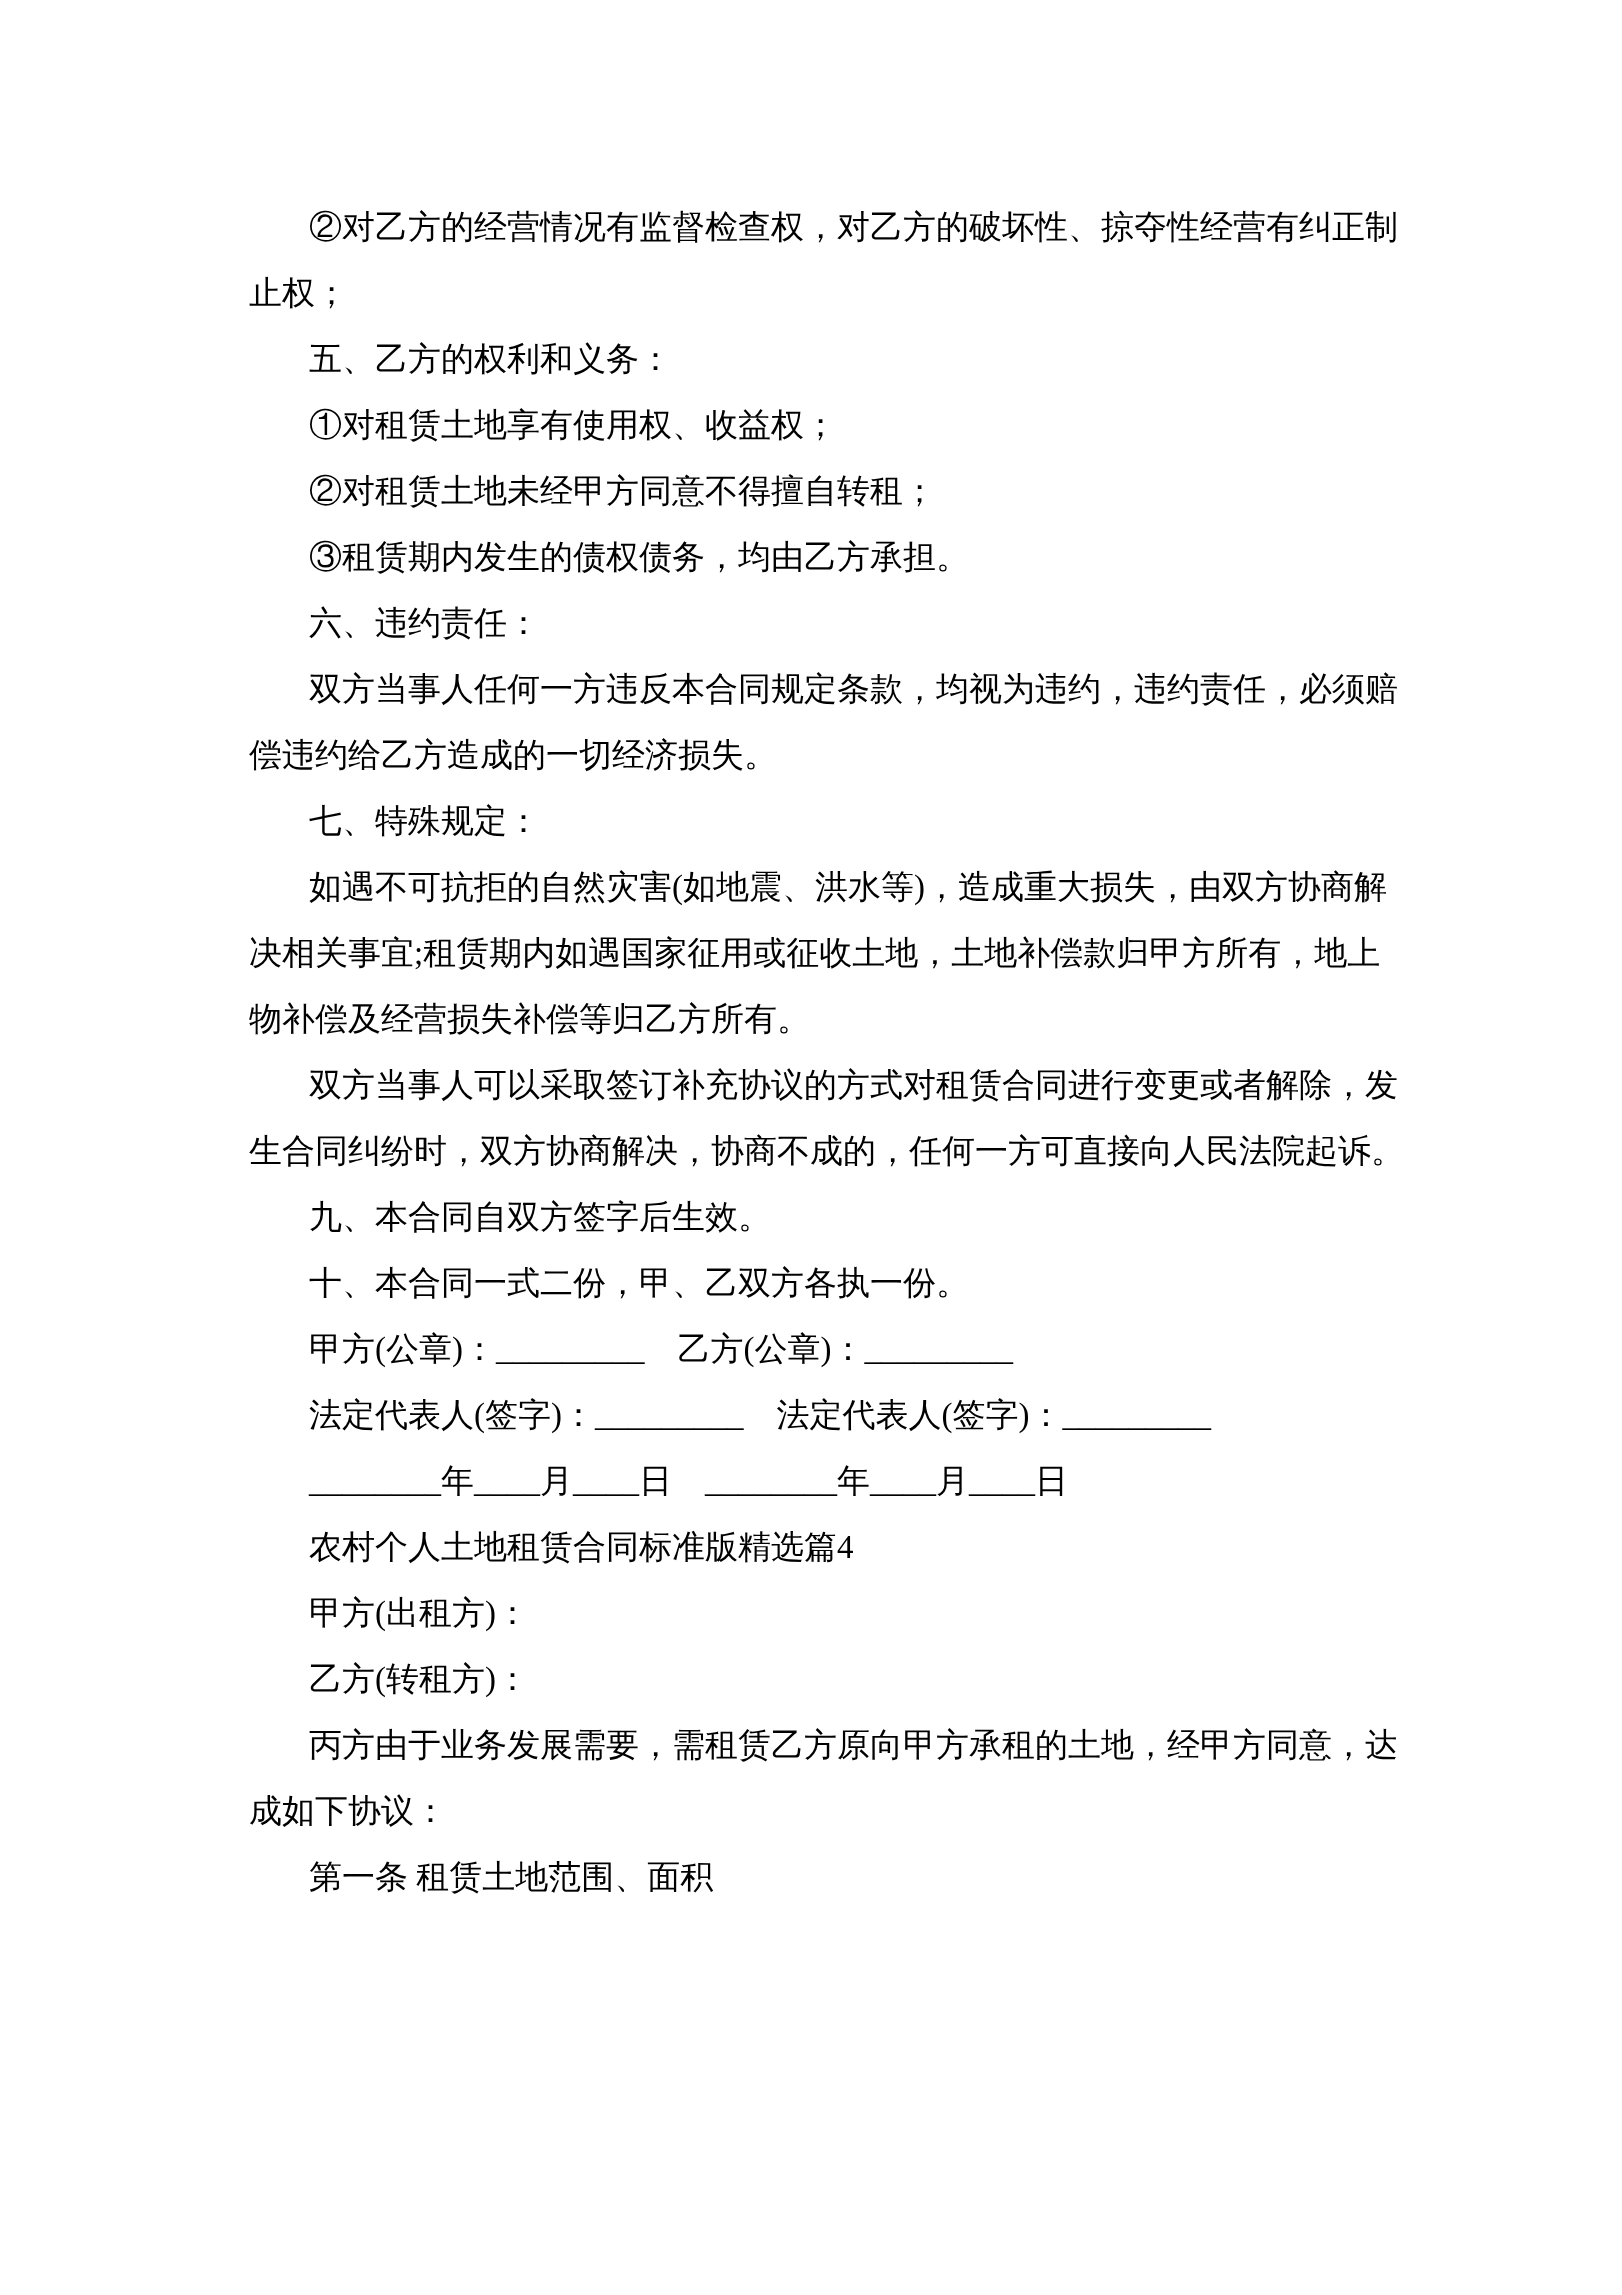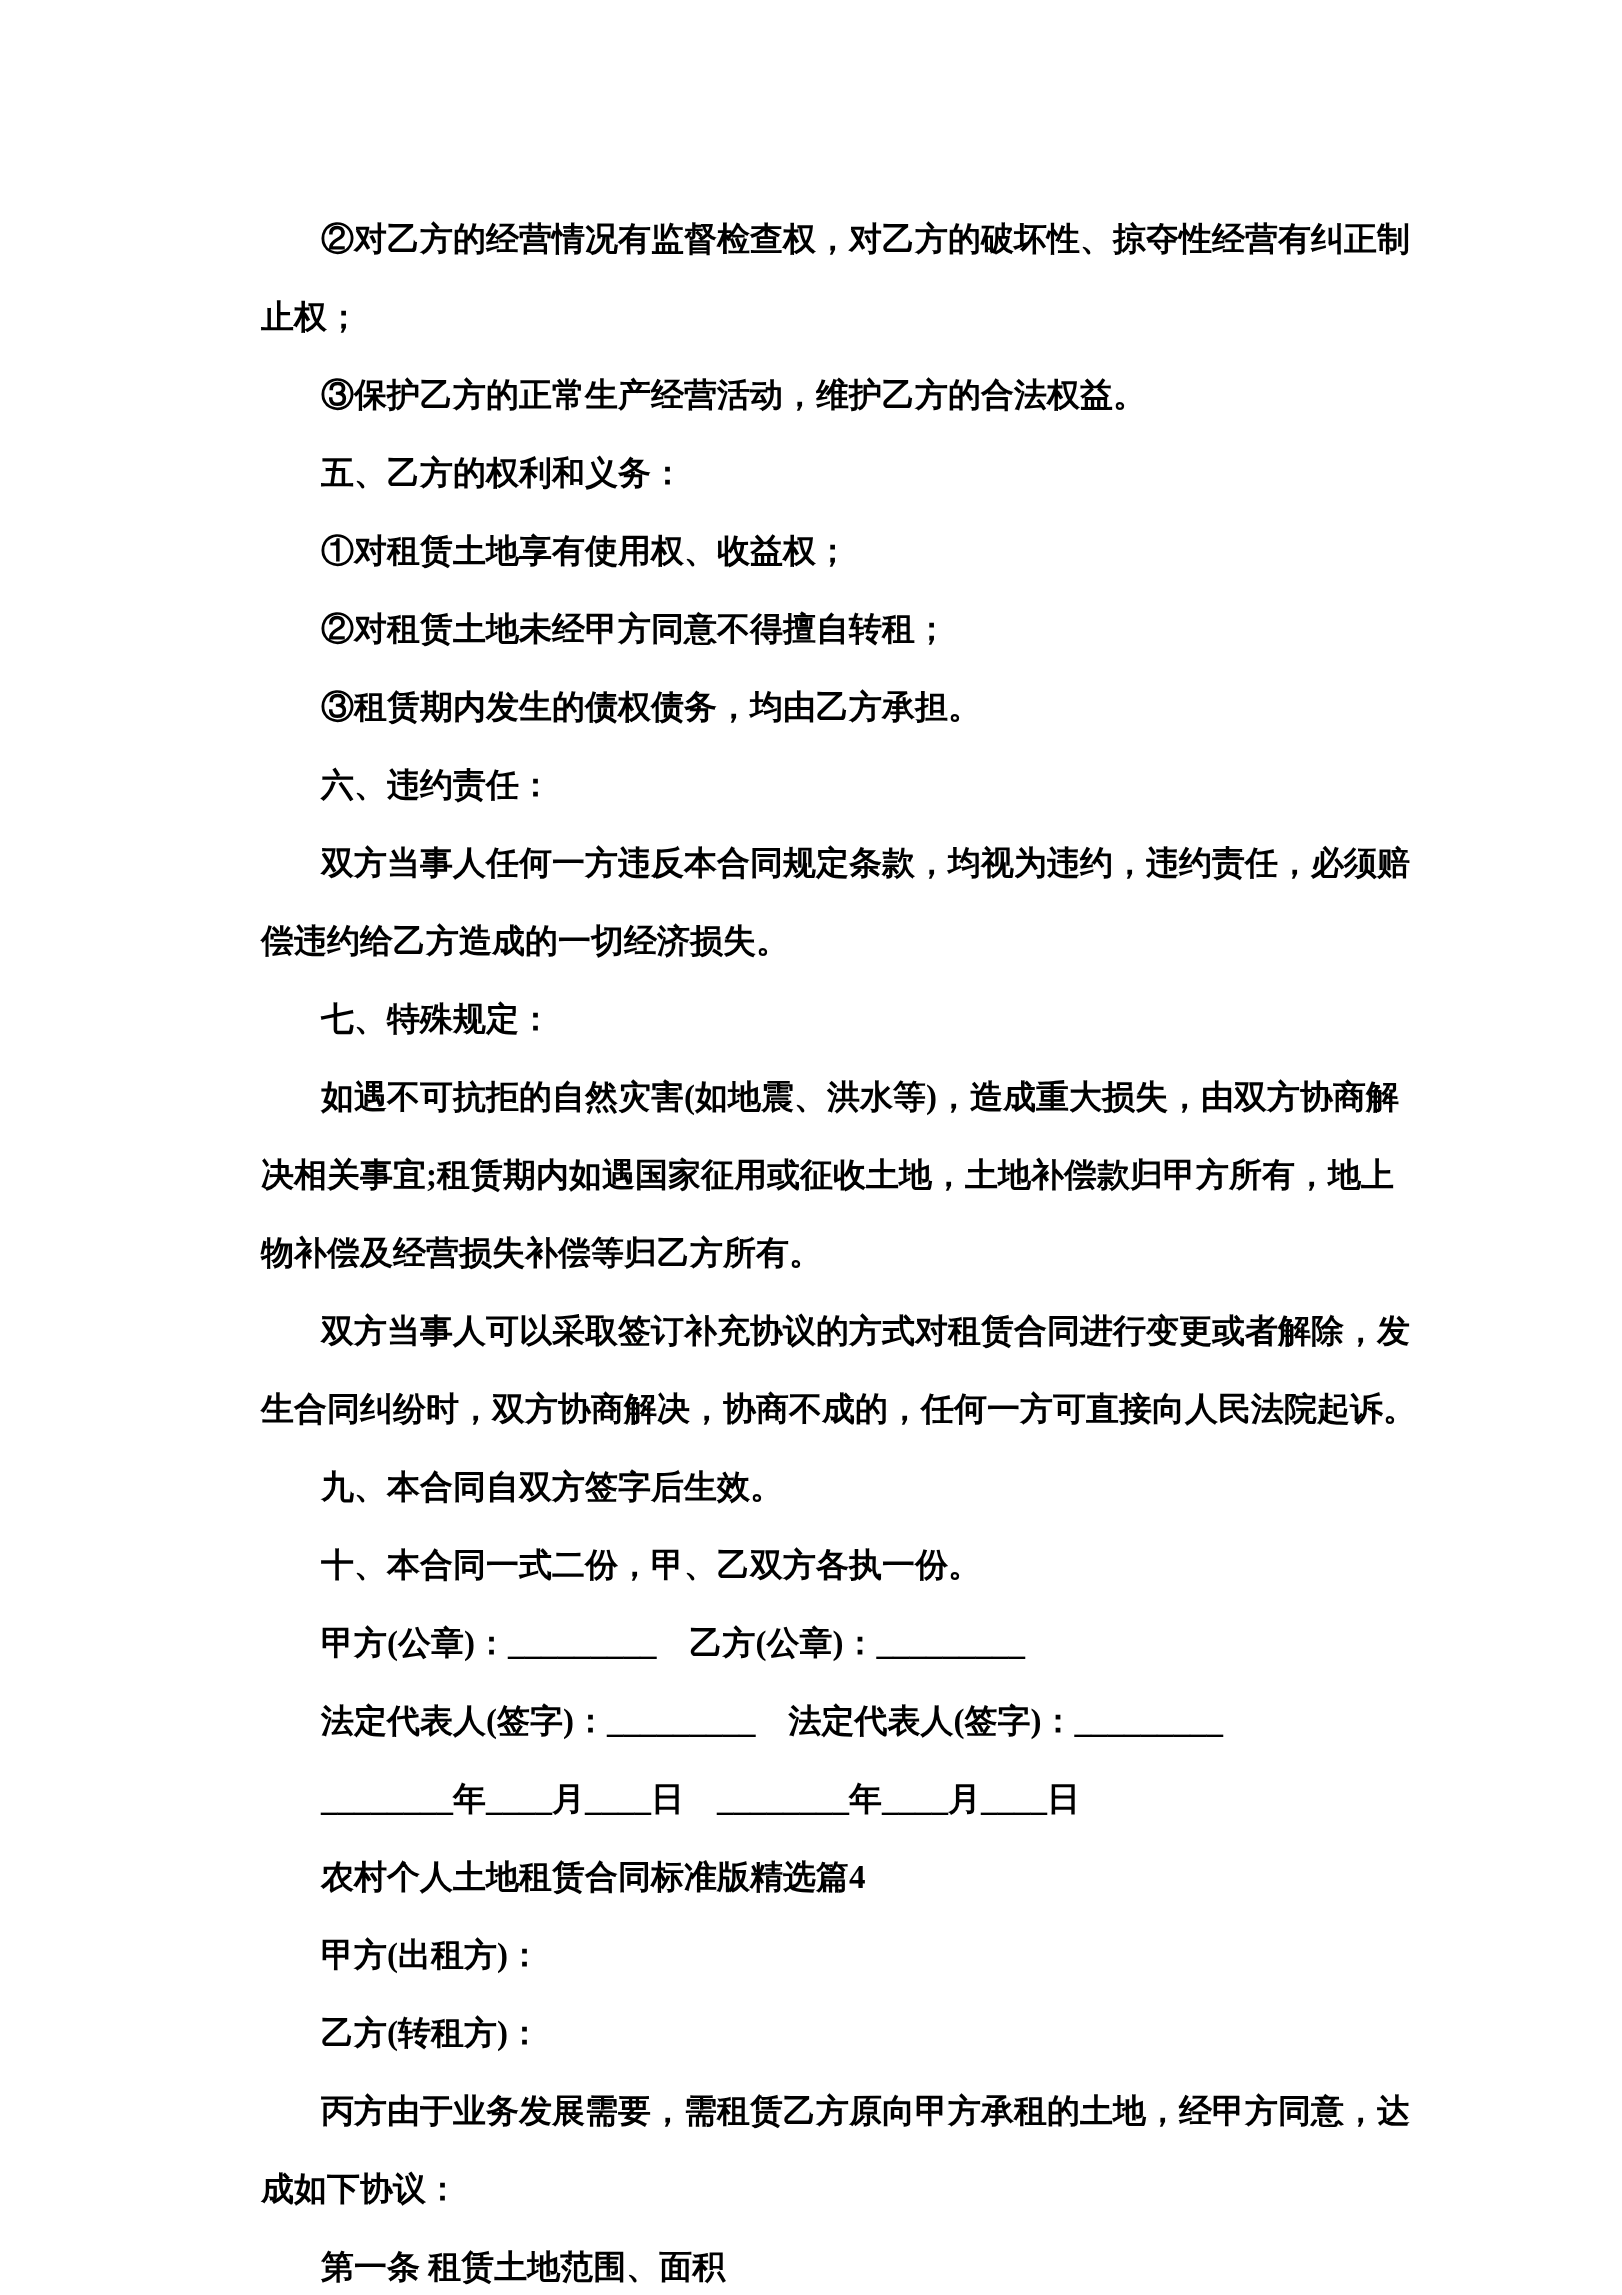--- a/index.html
+++ b/index.html
@@ -14,42 +14,40 @@
     background: #ffffff;
     overflow: hidden;
   }
   .doc {
     position: absolute;
     left: 249px;
     top: 194px;
     width: 1152px;
   }
   p.line {
-    margin: 12px;
+    margin: 0;
     padding: 0;
     font-family: "Liberation Serif", "DejaVu Serif", serif;
     font-size: 33px;
     line-height: 66px;
     color: #000000;
     white-space: nowrap;
     letter-spacing: 0;
-    font-weight: bold;
   }
   p.line.indent {
     text-indent: 60px;
   }
 </style>
 </head>
 <body>
 
 <div class="page">
   <div class="doc">
       <p class="line indent">②对乙方的经营情况有监督检查权，对乙方的破坏性、掠夺性经营有纠正制</p>
       <p class="line">止权；</p>
-      <p class="line indent">③保护乙方的正常生产经营活动，维护乙方的合法权益。</p>
       <p class="line indent">五、乙方的权利和义务：</p>
       <p class="line indent">①对租赁土地享有使用权、收益权；</p>
       <p class="line indent">②对租赁土地未经甲方同意不得擅自转租；</p>
       <p class="line indent">③租赁期内发生的债权债务，均由乙方承担。</p>
       <p class="line indent">六、违约责任：</p>
       <p class="line indent">双方当事人任何一方违反本合同规定条款，均视为违约，违约责任，必须赔</p>
       <p class="line">偿违约给乙方造成的一切经济损失。</p>
       <p class="line indent">七、特殊规定：</p>
       <p class="line indent">如遇不可抗拒的自然灾害(如地震、洪水等)，造成重大损失，由双方协商解</p>
       <p class="line">决相关事宜;租赁期内如遇国家征用或征收土地，土地补偿款归甲方所有，地上</p>

